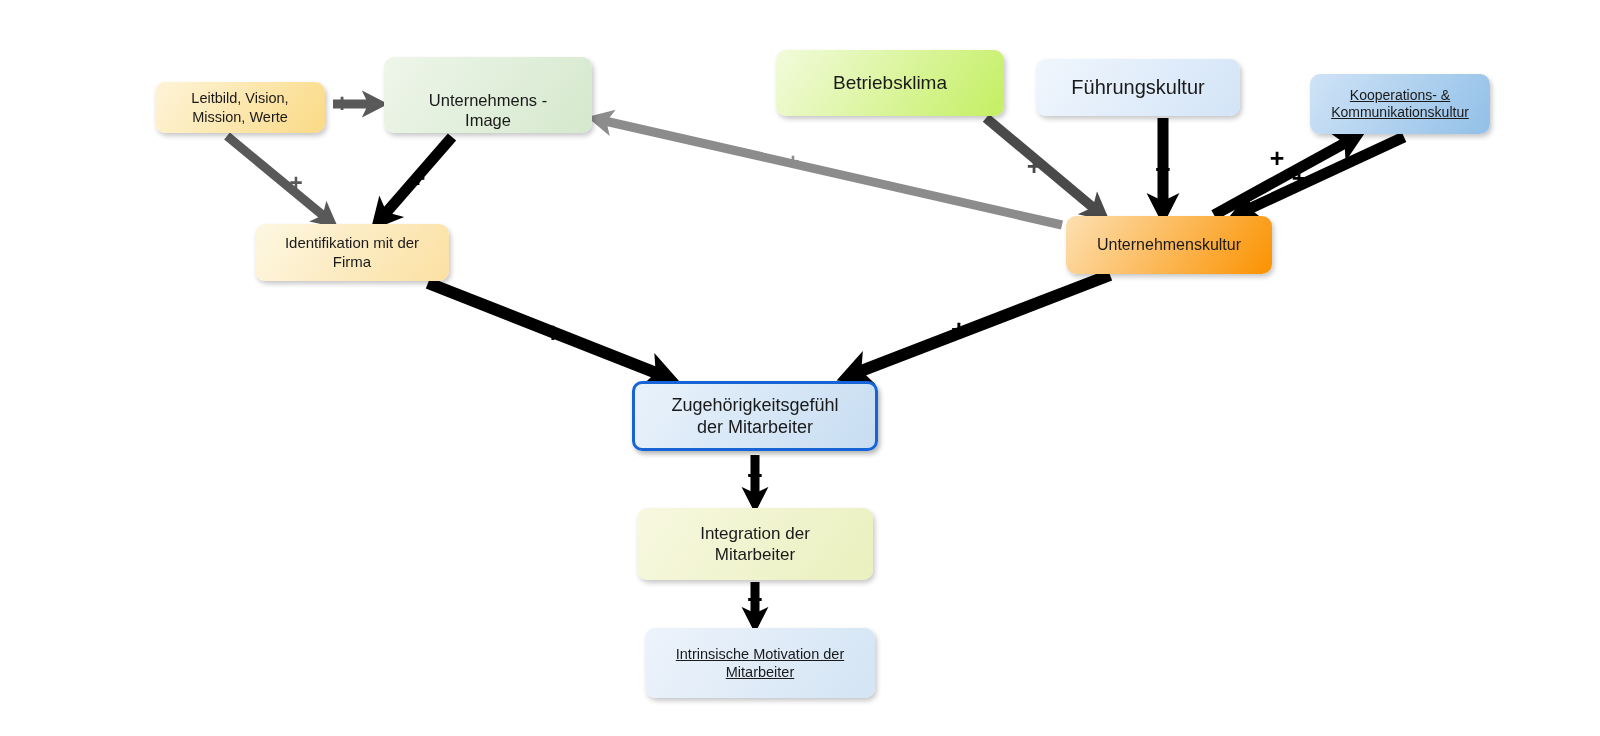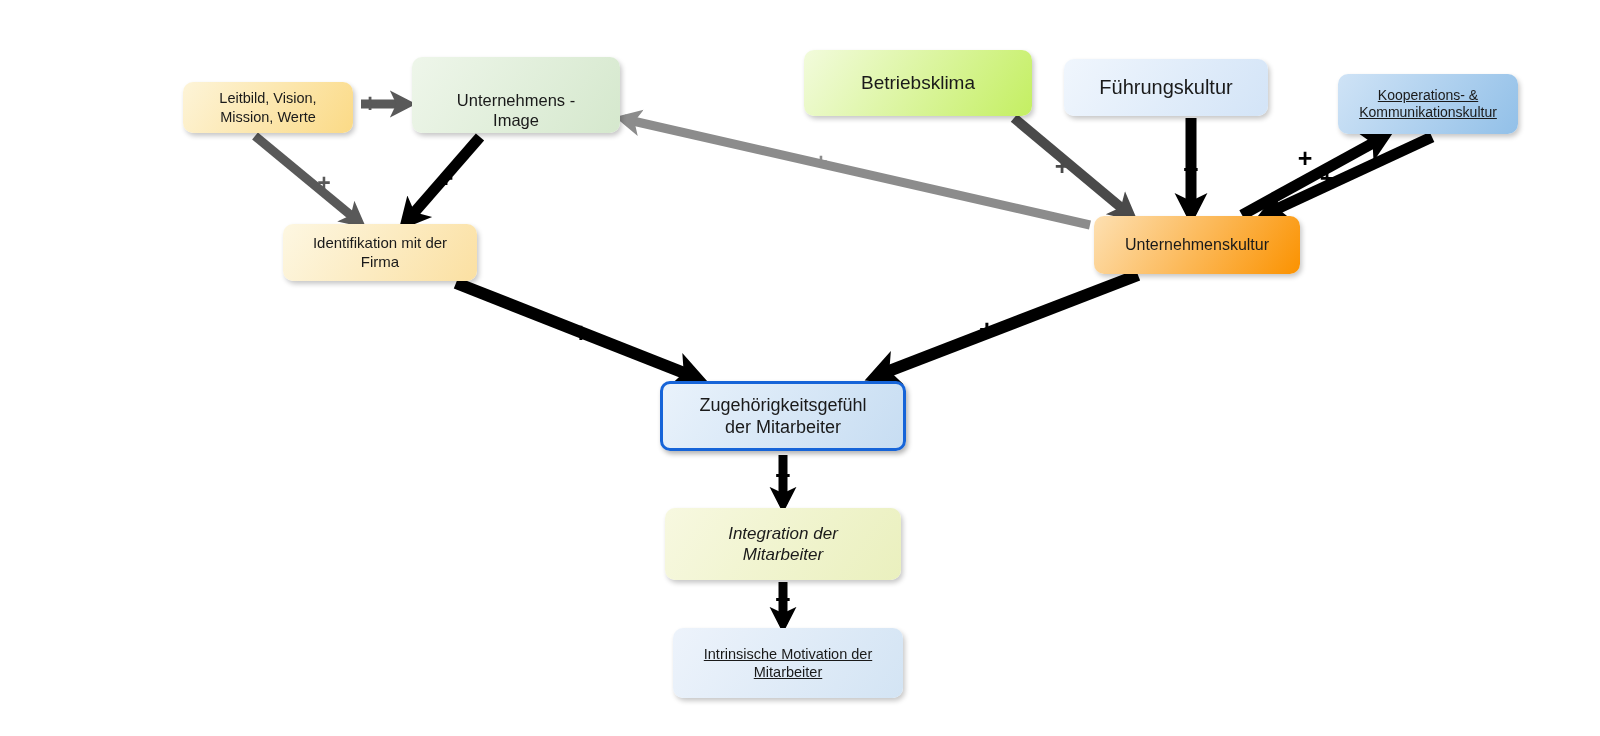--- a/index.html
+++ b/index.html
@@ -1,18 +1,18 @@
 <!DOCTYPE html>
 <html><head>
 <meta charset="utf-8">
 <style>
   html,body{margin:0;padding:0;background:#ffffff;}
   body{width:1600px;height:736px;overflow:hidden;
        font-family:"Liberation Sans","DejaVu Sans",sans-serif;}
-  #stage{position:relative;width:1436px;height:736px;background:#fff;margin-left:28px;}
+  #stage{position:relative;width:1436px;height:736px;background:#fff;}
   #edges{position:absolute;left:0;top:0;width:1600px;height:736px;}
   .node{position:absolute;box-sizing:border-box;display:flex;
         align-items:center;justify-content:center;text-align:center;
         border-radius:10px;color:#1a1a1a;line-height:1.25;
         padding:2px 8px;}
   .node span{display:block;width:100%;}
   .plus{position:absolute;font-weight:bold;line-height:1;
         transform:translate(-50%,-50%);}
 </style>
 </head>
@@ -65,21 +65,21 @@
       </div>
       <div class="node" style="left: 1310px; top: 74px; width: 180px; height: 60px; font-size: 14px; background: linear-gradient(125deg, rgb(207, 227, 246) 0%, rgb(146, 192, 232) 100%); box-shadow: rgba(0, 0, 0, 0.22) 2px 3px 5px; text-decoration: underline;">
         <span>Kooperations- &amp;<br>Kommunikationskultur</span>
       </div>
       <div class="node" style="left: 1066px; top: 216px; width: 206px; height: 58px; font-size: 16px; background: linear-gradient(125deg, rgb(253, 224, 178) 0%, rgb(251, 146, 0) 100%); box-shadow: rgba(0, 0, 0, 0.22) 2px 3px 5px;">
         <span>Unternehmenskultur</span>
       </div>
       <div class="node" style="left: 632px; top: 381px; width: 246px; height: 70px; font-size: 18px; background: linear-gradient(125deg, rgb(233, 242, 251) 0%, rgb(199, 221, 242) 100%); border: 3px solid rgb(22, 100, 216); box-shadow: rgba(0, 0, 0, 0.3) 2px 3px 5px;">
         <span>Zugehörigkeitsgefühl<br>der Mitarbeiter</span>
       </div>
-      <div class="node" style="left: 637px; top: 508px; width: 236px; height: 72px; font-size: 17px; background: linear-gradient(125deg, rgb(247, 248, 224) 0%, rgb(234, 240, 190) 100%); box-shadow: rgba(0, 0, 0, 0.22) 2px 3px 5px; font-style: italic;">
+      <div class="node" style="left: 637px; top: 508px; width: 236px; height: 72px; font-size: 17px; background: linear-gradient(125deg, rgb(247, 248, 224) 0%, rgb(234, 240, 190) 100%); box-shadow: rgba(0, 0, 0, 0.22) 2px 3px 5px;">
         <span>Integration der<br>Mitarbeiter</span>
       </div>
       <div class="node" style="left: 645px; top: 628px; width: 230px; height: 70px; font-size: 14.5px; background: linear-gradient(125deg, rgb(237, 243, 251) 0%, rgb(211, 228, 244) 100%); box-shadow: rgba(0, 0, 0, 0.22) 2px 3px 5px; text-decoration: underline;">
         <span>Intrinsische Motivation der<br>Mitarbeiter</span>
       </div>
     </div>
   <div id="labels">
       <div class="plus" style="left: 342px; top: 103px; font-size: 25px; color: rgb(89, 89, 89);">+</div>
       <div class="plus" style="left: 296px; top: 183px; font-size: 23px; color: rgb(89, 89, 89);">+</div>
       <div class="plus" style="left: 418px; top: 178px; font-size: 25px; color: rgb(0, 0, 0);">+</div>

